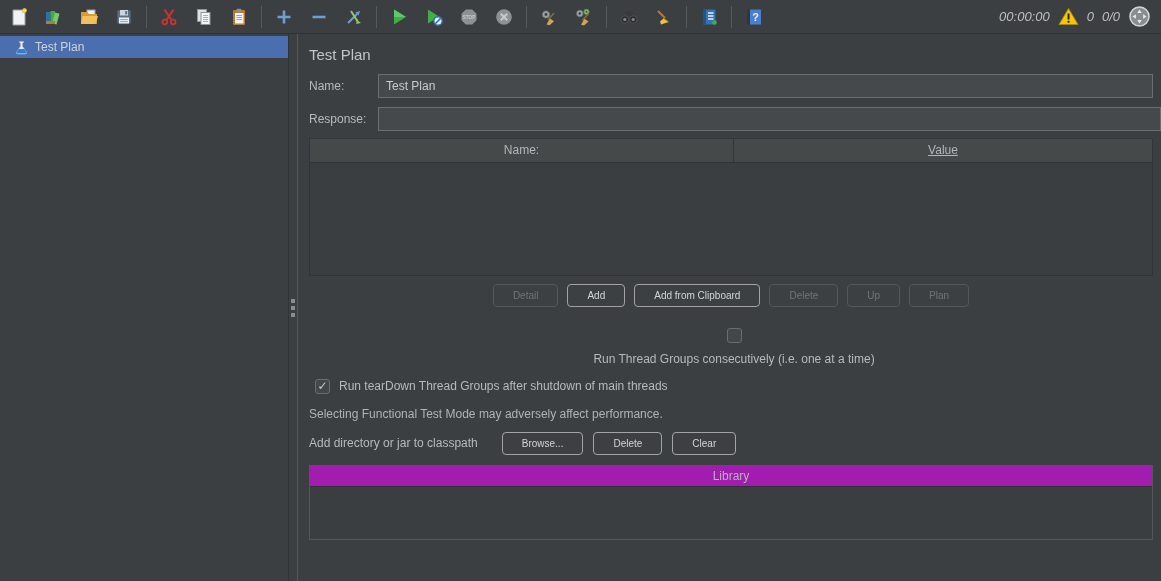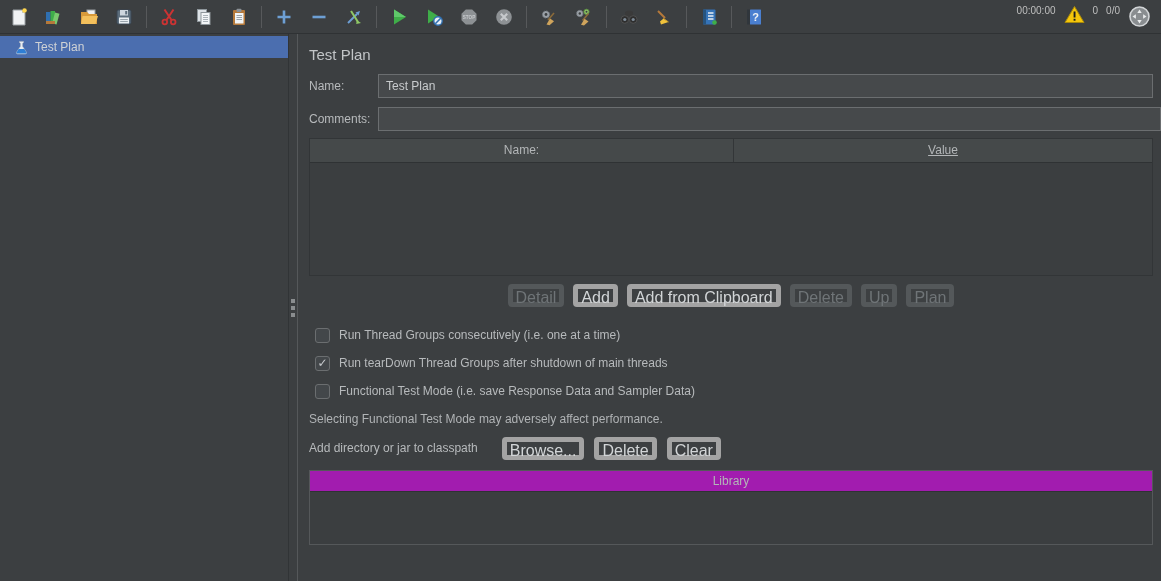--- a/index.html
+++ b/index.html
@@ -9,21 +9,21 @@
          position:relative; overflow:hidden; display:flex; flex-direction:column; }
 
   
   .toolbar { height:34px; flex:0 0 34px; display:flex; align-items:center; gap:13px;
              padding:0 10px 0 8px; background:#3c3f41; border-bottom:1px solid #2f3234; }
   .tb-btn { width:22px; height:22px; display:flex; align-items:center; justify-content:center;
             background:transparent; border:none; cursor:pointer; padding:0; }
   .tb-btn svg { width:20px; height:20px; display:block; }
   .tb-sep { width:1px; height:22px; background:#57595b; margin:0 -2px; }
   .tb-spacer { flex:1; }
-  .status { display:flex; gap:8px; font-size:10px; color:#bfbfbf; }
+  .status { display:flex; align-items:center; gap:8px; font-size:13px; color:#bfbfbf;font-style:italic; }
   .status .num { color:#bfbfbf; }
   .status svg { display:block; }
 
   
   .body { flex:1; display:flex; min-height:0; }
   .tree-panel { width:288px; flex:0 0 288px; background:#3c3f41; padding-top:2px; }
   .tree-item { height:22px; display:flex; align-items:center; gap:6px; padding-left:14px;
                color:#cfd2d5; cursor:pointer; }
   .tree-item.selected { background:#4b6eaf; }
   .tree-item svg { width:15px; height:15px; }
@@ -47,26 +47,26 @@
 
   table.grid { width:100%; border-collapse:collapse; table-layout:fixed; }
   .grid-wrap { margin-top:7px; border:1px solid #323537; background:#3a3d3f; }
   .grid th { height:23px; background:#45494a; color:#b3b6b8; font-weight:normal; font-size:12px;
              border-right:1px solid #333638; border-bottom:1px solid #2f3234; }
   .grid th:last-child { border-right:none;text-decoration:underline; }
   .udv-body { height:112px; background:#3b3e40; }
   .lib-body { height:52px; background:#3b3e40; }
 
   .btn-row { margin-top:8px; display:flex; justify-content:center; gap:9px; }
-  .btn { height:23px; padding:0 3px; background:#3d4042; border:5px solid #a3a3a3; border-radius:4px;
-         color:#d2d5d7; font-family:inherit; font-size:16px; cursor:pointer; }
+  .btn { height:23px; padding:0 19px; background:#3d4042; border:1px solid #a3a3a3; border-radius:4px;
+         color:#d2d5d7; font-family:inherit; font-size:10px; cursor:pointer; }
   .btn:disabled { border-color:#54585a; color:#6f7477; cursor:default; }
 
   .cb-row { display:flex; align-items:center; gap:9px; margin-left:6px; }
-  .cb-row.first { margin-top:21px; }
+  .cb-row.first { margin-top:21px;flex-direction:column; }
   .cb-row + .cb-row { margin-top:13px; }
   .cb { width:15px; height:15px; flex:0 0 15px; background:#43474a; border:1px solid #6b6e70;
         border-radius:3px; display:flex; align-items:center; justify-content:center;
         color:#c8cbce; font-size:12px; line-height:1; cursor:pointer; }
   .cb-label { color:#b7babc; }
 
   .note { margin-top:13px; color:#b0b3b5; }
 
   .cp-row { margin-top:11px; display:flex; align-items:center; gap:10px; }
   .cp-row .cp-label { color:#b7babc; margin-right:14px; }
@@ -293,21 +293,21 @@
     <div class="main">
 
       <div class="page-title">Test Plan</div>
 
       <div class="frow name-row">
         <label>Name:</label>
         <input class="txt" type="text" value="Test Plan" style="">
       </div>
 
       <div class="frow comments-row">
-        <label>Comments:</label>
+        <label>Response:</label>
         <input class="txt" type="text" value="" style="">
       </div>
 
 
       <div class="grid-wrap">
         <table class="grid">
           <thead>
             <tr>
               <th style="width:50.3%">Name:</th>
               <th>Value</th>
@@ -327,24 +327,20 @@
       </div>
 
       <div class="cb-row first">
         <span class="cb"></span>
         <span class="cb-label">Run Thread Groups consecutively (i.e. one at a time)</span>
       </div>
       <div class="cb-row">
         <span class="cb">✓</span>
         <span class="cb-label">Run tearDown Thread Groups after shutdown of main threads</span>
       </div>
-      <div class="cb-row">
-        <span class="cb"></span>
-        <span class="cb-label">Functional Test Mode (i.e. save Response Data and Sampler Data)</span>
-      </div>
 
       <div class="note">Selecting Functional Test Mode may adversely affect performance.</div>
 
       <div class="cp-row">
         <span class="cp-label">Add directory or jar to classpath</span>
         <button class="btn">Browse...</button>
         <button class="btn">Delete</button>
         <button class="btn">Clear</button>
       </div>
 

